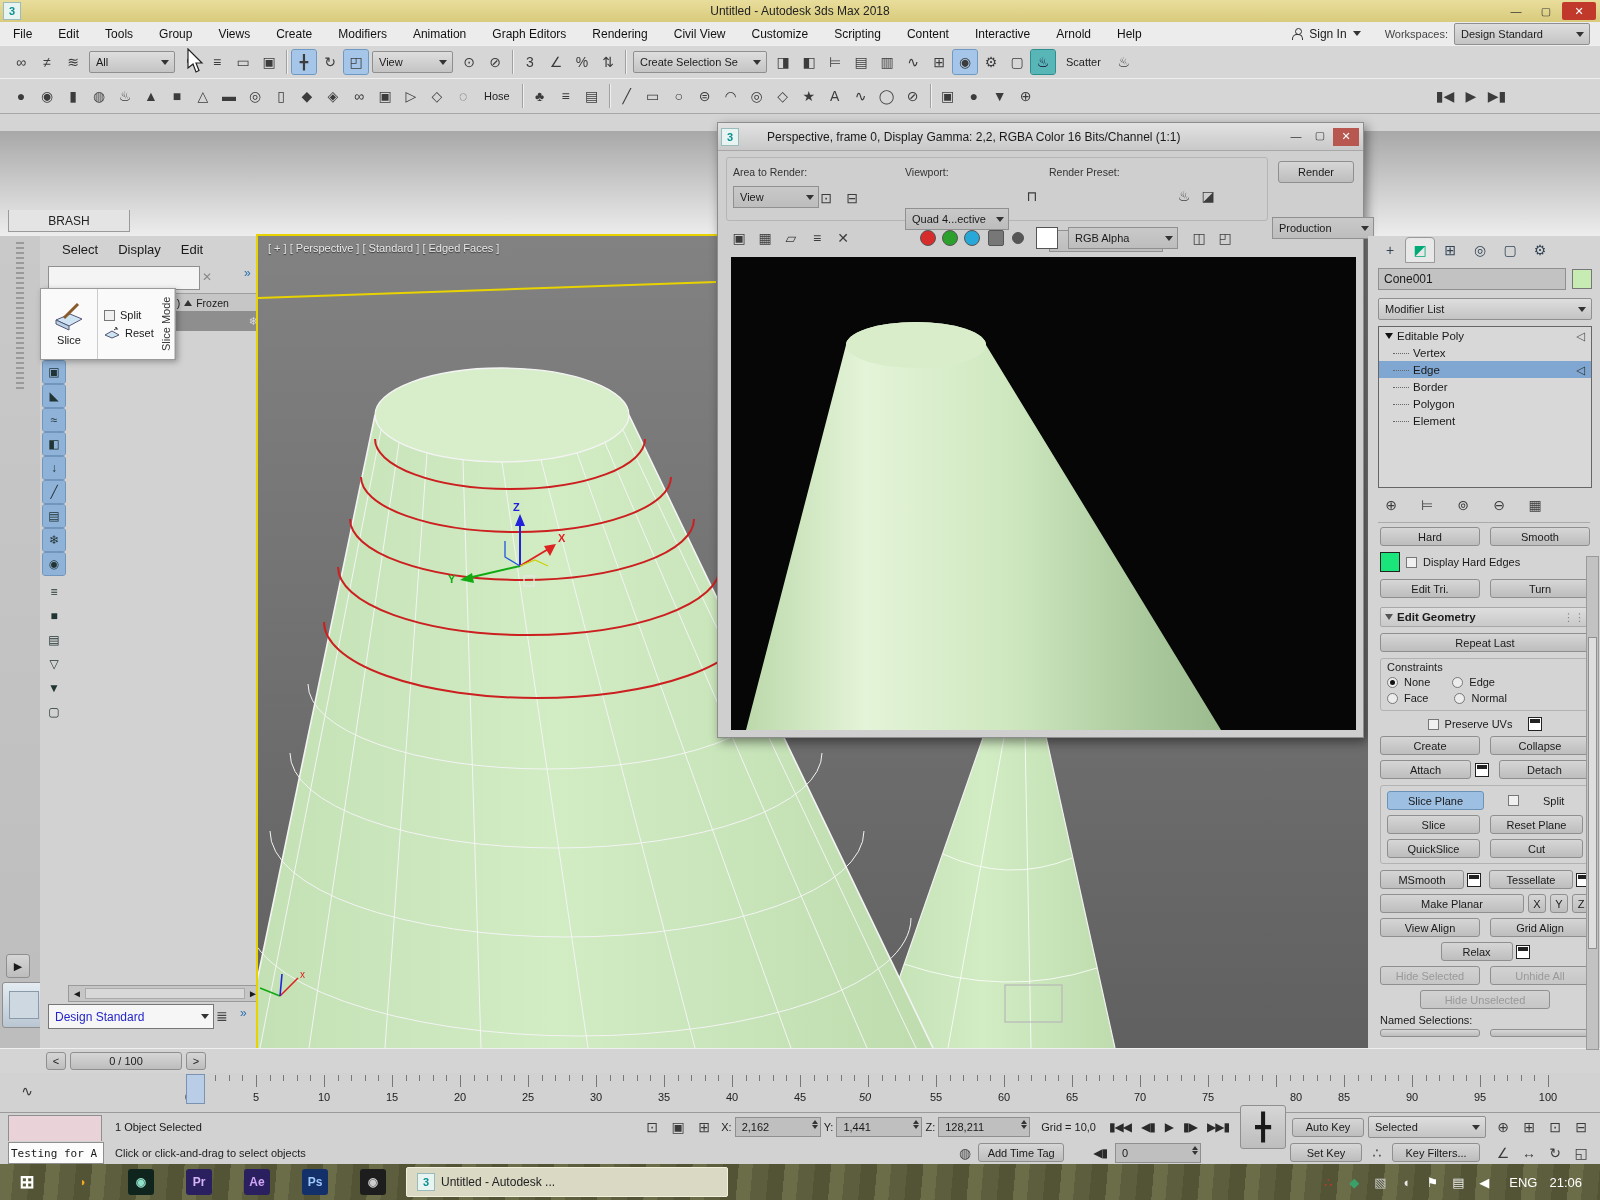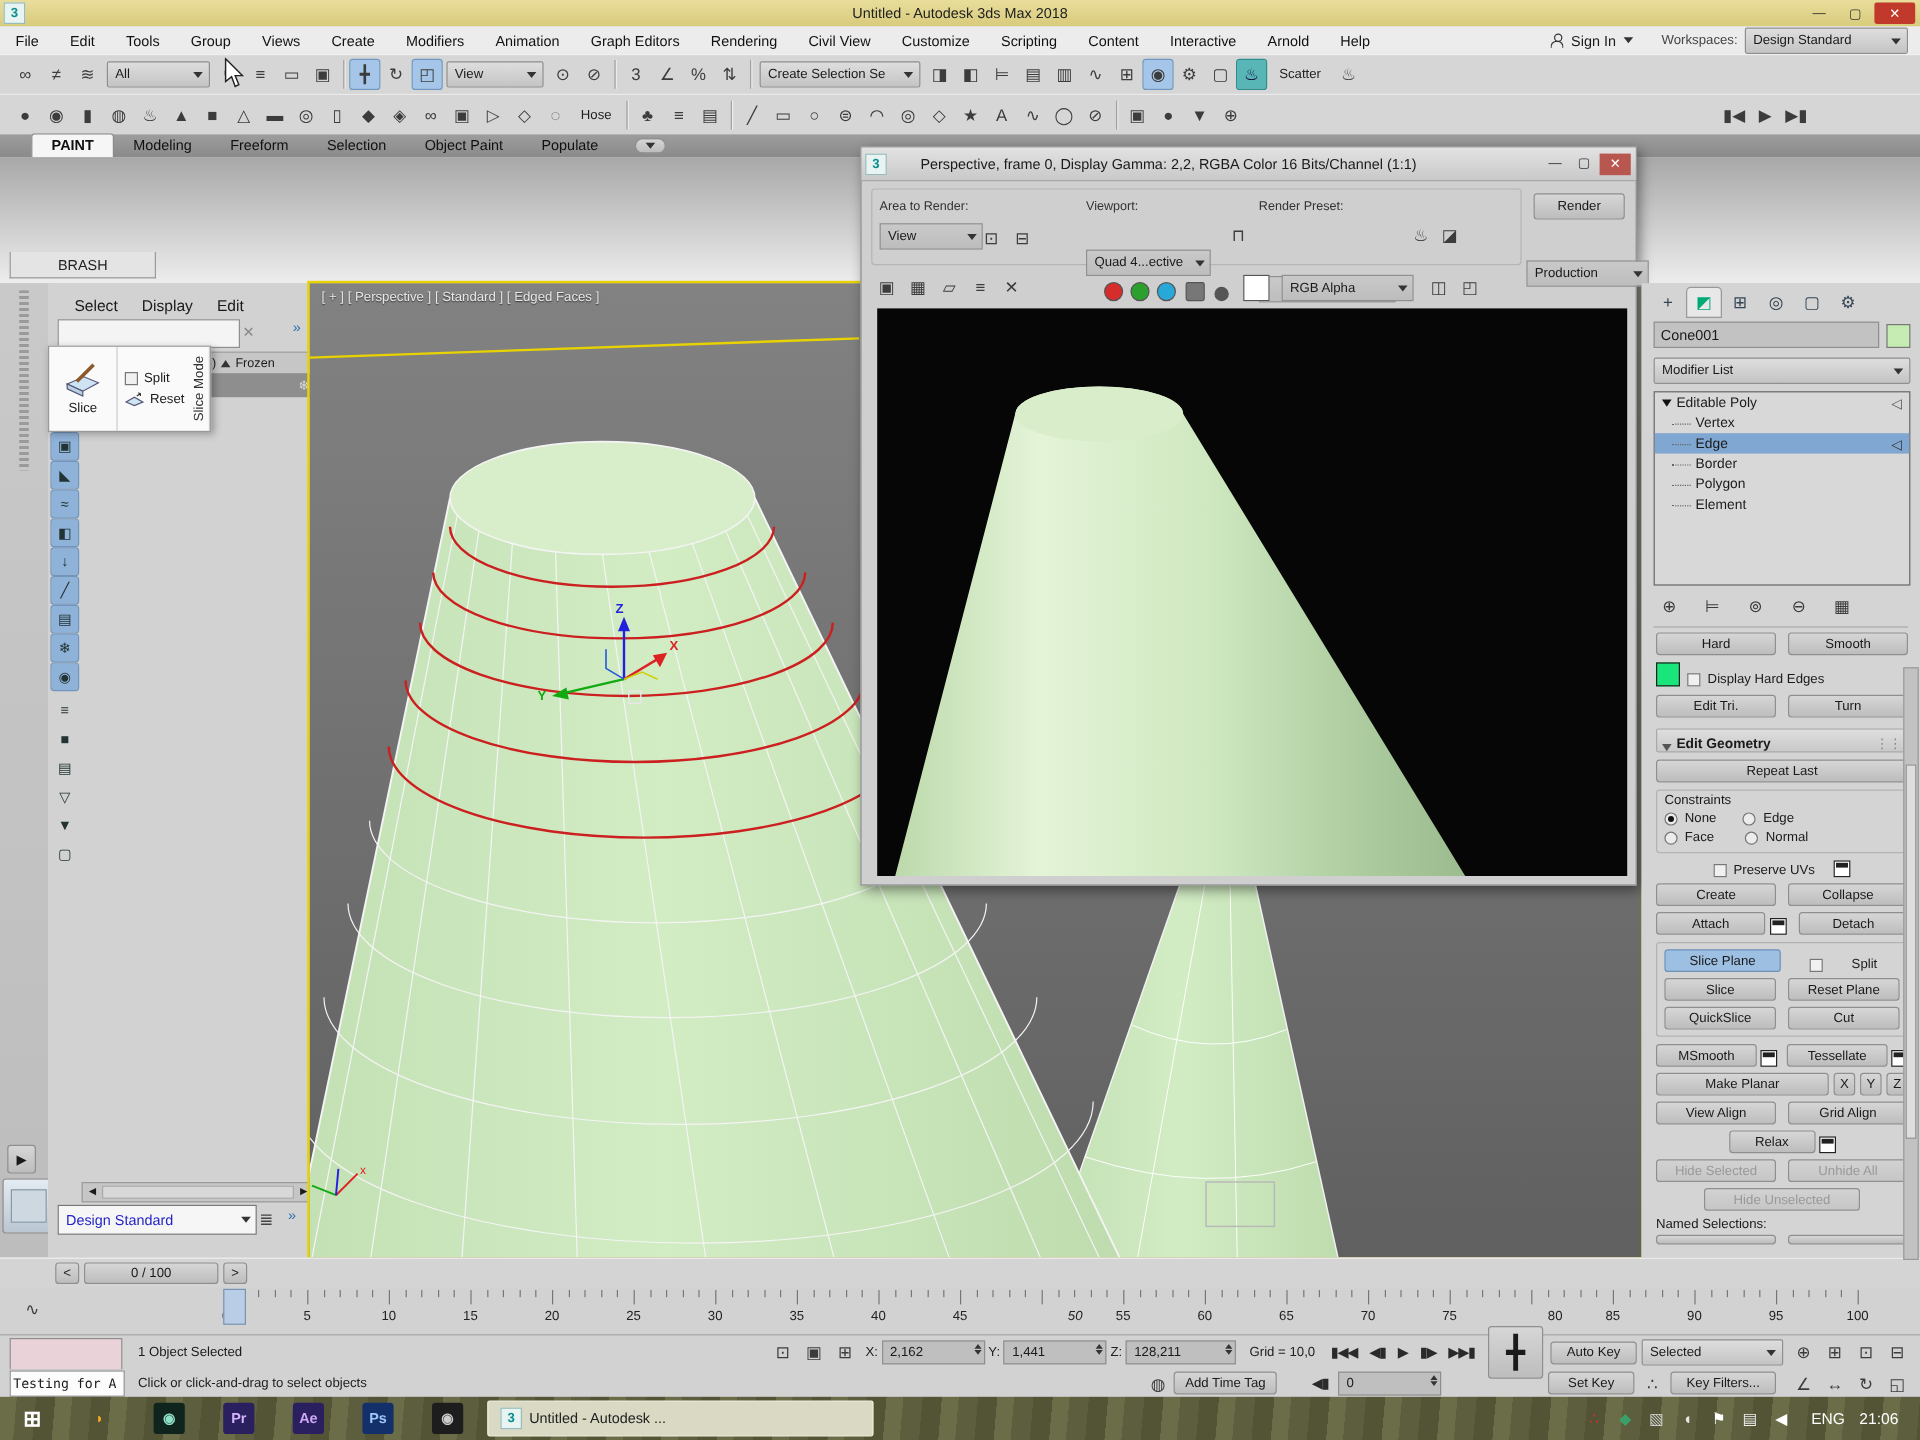--- a/index.html
+++ b/index.html
@@ -1,19 +1,19 @@
 <!DOCTYPE html>
 <html><head>
 <meta charset="utf-8">
 <style>
   html,body{margin:0;padding:0;background:#888}
   #screen{position:relative;width:1600px;height:1200px;overflow:hidden;background:#d4d4d4;
           font-family:"Liberation Sans",sans-serif;font-size:11px;color:#1a1a1a}
   .abs{position:absolute}
-  .flex{display:flex;align-items:flex-end}
+  .flex{display:flex;align-items:center}
   
   .titlebar{left:0;top:0;width:1600px;height:22px;background:linear-gradient(#e9dd9c,#d8cb7c);display:flex;align-items:center}
   .appicon{width:16px;height:16px;background:#e8f4f2;border:1px solid #9bb;color:#0a8f8f;font-weight:bold;
            font-size:11px;display:flex;align-items:center;justify-content:center;margin-left:3px}
   .wtitle{position:absolute;left:0;right:0;text-align:center;font-size:12px;color:#222}
   .winbtn{width:28px;height:18px;display:flex;align-items:center;justify-content:center;font-size:11px;color:#333;margin-left:2px}
   .winbtn.close{background:#c0392b;color:#fff;width:34px;border-radius:2px}
   
   .menubar{left:0;top:22px;width:1600px;height:23px;background:#ececec;border-bottom:1px solid #c6c6c6;display:flex;align-items:center}
   .menuitem{padding:0 13px;font-size:12px;color:#111;cursor:default}
@@ -251,34 +251,20 @@
         <span class="tbicon">▼</span>
         <span class="tbicon">⊕</span>
       </span>
     <span class="flex" style="margin-left:auto;padding-right:90px;color:#1e8f8f">
         <span class="tbicon">▮◀</span>
         <span class="tbicon">▶</span>
         <span class="tbicon">▶▮</span>
       </span>
   </div>
 
-  <div class="abs ribbontabs">
-    <span style="width:26px"></span>
-    <span class="flex">
-        <span class="rtab active">PAINT</span>
-        <span class="rtab">Modeling</span>
-        <span class="rtab">Freeform</span>
-        <span class="rtab">Selection</span>
-        <span class="rtab">Object Paint</span>
-        <span class="rtab">Populate</span>
-      </span>
-    <span class="cpb" style="width:26px;height:13px;border-radius:7px;margin-left:14px;margin-bottom:3px">
-        <span class="caret-s"></span>
-      </span>
-  </div>
   <div class="abs ribbonbody"></div>
   <div class="abs paintgroup">BRASH</div>
 
   <div class="abs" style="left:0;top:236px;width:40px;height:812px;background:linear-gradient(#c9c9c9,#bdbdbd);border-right:1px solid #a5a5a5">
     <div style="margin:6px auto;width:8px;height:150px;background:repeating-linear-gradient(#9a9a9a 0 2px,transparent 2px 5px)"></div>
     <div class="cpb" style="position:absolute;left:6px;top:718px;width:24px;height:24px">▶</div>
     <div class="cpb" style="position:absolute;left:2px;top:746px;width:44px;height:46px;background:linear-gradient(#e4ecf2,#b9c6d2)">
         <span style="width:28px;height:26px;background:#cdd8e0;border:1px solid #8a9aa8"></span>
       </div>
   </div>
@@ -530,21 +516,21 @@
         <span class="rlabel" style="left: 188px;">0</span>
         <span class="rlabel" style="left: 256px;">5</span>
         <span class="rlabel" style="left: 324px;">10</span>
         <span class="rlabel" style="left: 392px;">15</span>
         <span class="rlabel" style="left: 460px;">20</span>
         <span class="rlabel" style="left: 528px;">25</span>
         <span class="rlabel" style="left: 596px;">30</span>
         <span class="rlabel" style="left: 664px;">35</span>
         <span class="rlabel" style="left: 732px;">40</span>
         <span class="rlabel" style="left: 800px;">45</span>
-        <span class="rlabel" style="left: 896px; font-style: italic;">50</span>
+        <span class="rlabel" style="left: 865px; font-style: italic;">50</span>
         <span class="rlabel" style="left: 936px;">55</span>
         <span class="rlabel" style="left: 1004px;">60</span>
         <span class="rlabel" style="left: 1072px;">65</span>
         <span class="rlabel" style="left: 1140px;">70</span>
         <span class="rlabel" style="left: 1208px;">75</span>
         <span class="rlabel" style="left: 1276px; padding-left: 40px;">80</span>
         <span class="rlabel" style="left: 1344px;">85</span>
         <span class="rlabel" style="left: 1412px;">90</span>
         <span class="rlabel" style="left: 1480px;">95</span>
         <span class="rlabel" style="left: 1548px;">100</span>

